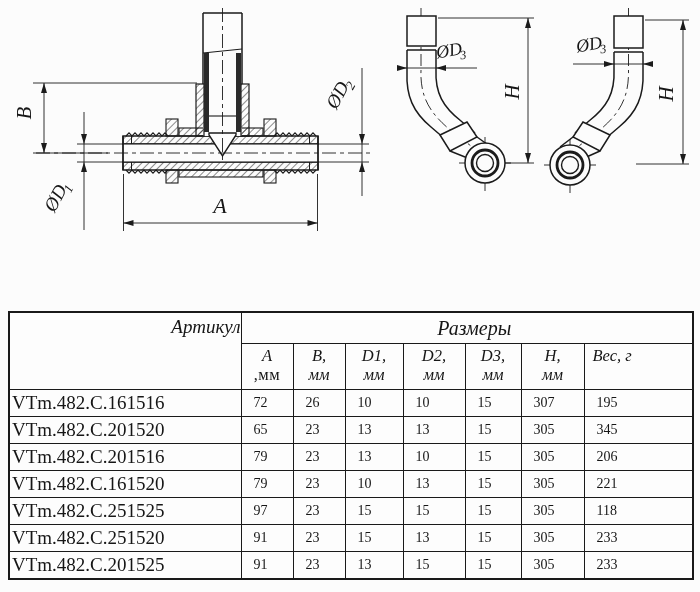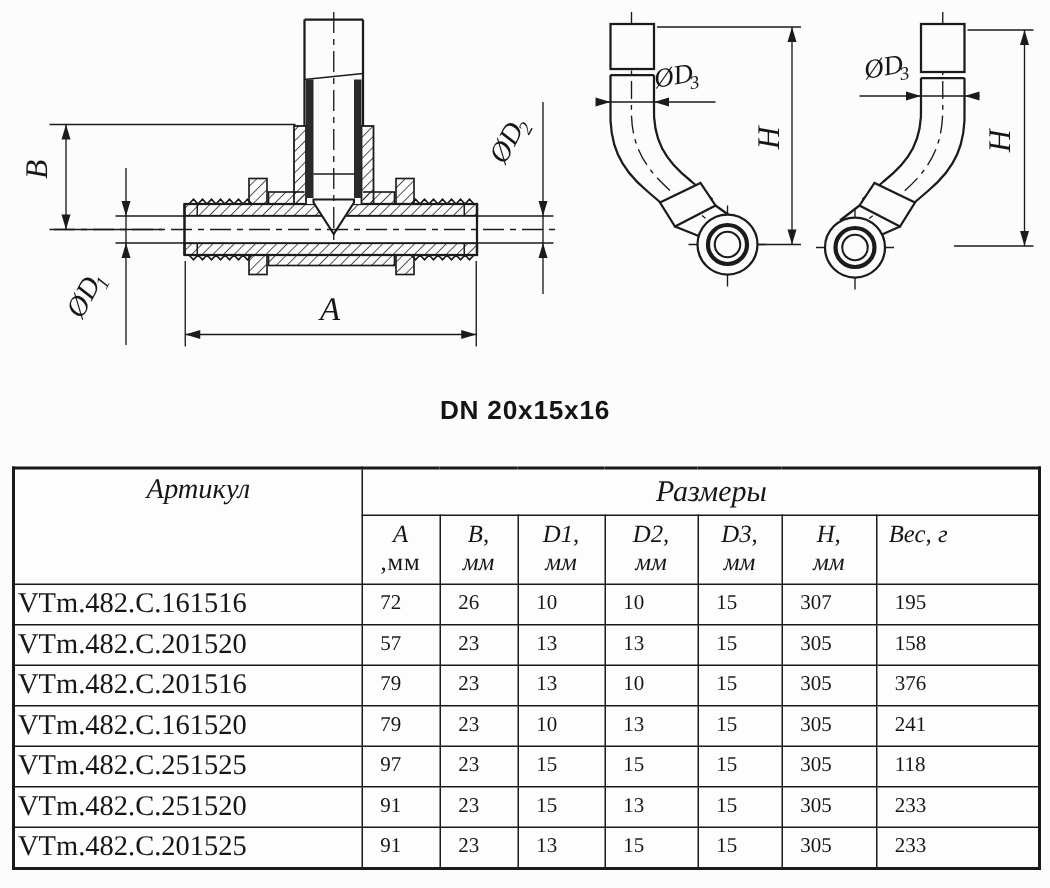--- a/index.html
+++ b/index.html
@@ -8,21 +8,21 @@
   svg text{fill:#161616;}
   .dim-label{font-family:"Liberation Serif", serif;font-style:italic;}
   #dn-label{position:absolute;left:0;top:263px;width:700px;text-align:center;
             font-family:"Liberation Sans", sans-serif;font-weight:bold;
             font-size:17.5px;letter-spacing:.5px;color:#141414;}
   table{position:absolute;left:8px;top:311px;width:684px;border-collapse:collapse;
         table-layout:fixed;background:#fdfdfd;}
   table,th,td{border:1.7px solid #1a1a1a;}
   table{border:2.6px solid #1a1a1a;}
   th{font-weight:normal;}
-  .h-article{font-style:italic;font-size:19px;text-align:center;vertical-align:top;
+  .h-article{font-style:italic;font-size:19px;text-align:right;vertical-align:top;
              padding:3px 0 0 14px;height:70px;}
   .h-sizes{font-style:italic;font-size:20px;text-align:center;height:28px;padding-left:16px;}
   .h-col{font-style:italic;font-size:16.5px;text-align:center;vertical-align:top;
          padding-top:2px;height:42px;line-height:19px;}
   .h-col .l2{font-style:italic;}
   .h-col.first .l2{font-style:normal;letter-spacing:.5px;font-family:Liberation Serif, serif;}
   .h-col.weight{text-align:left;padding-left:8px;margin-top:37px;}
   td{font-size:14px;height:26px;padding:0 0 0 12px;text-align:left;vertical-align:middle;}
   td.article{font-size:19px;padding-left:2px;}
 </style>
@@ -190,21 +190,20 @@
         <polygon points="683,164 680,154 686,154" fill="#1b1b1b" stroke="none"></polygon>
       </g>
       <g transform="translate(592,50) rotate(-10)">
         <text class="dim-label" x="-15" y="0" font-size="18" stroke="none">ØD</text>
         <text class="dim-label" x="8" y="5" font-size="12.5" stroke="none">3</text>
       </g>
       <text class="dim-label" transform="translate(673,94) rotate(-90)" text-anchor="middle" font-size="21" stroke="none">H</text>
     </g>
   </svg>
 
-  <div id="dn-label">DN 20x15x16</div>
 
   
   <table>
     <colgroup>
       <col style="width:232px">
         <col style="width:52px">
         <col style="width:52px">
         <col style="width:58px">
       <col style="width:62px">
         <col style="width:56px">
@@ -251,47 +250,47 @@
       <td>72</td>
       <td>26</td>
       <td>10</td>
       <td>10</td>
       <td>15</td>
       <td>307</td>
       <td>195</td>
     </tr>
     <tr>
       <td class="article">VTm.482.C.201520</td>
-      <td>57</td>
-      <td>23</td>
-      <td>13</td>
-      <td>13</td>
-      <td>15</td>
-      <td>305</td>
-      <td>158</td>
+      <td>65</td>
+      <td>23</td>
+      <td>13</td>
+      <td>13</td>
+      <td>15</td>
+      <td>305</td>
+      <td>345</td>
     </tr>
     <tr>
       <td class="article">VTm.482.C.201516</td>
       <td>79</td>
       <td>23</td>
       <td>13</td>
       <td>10</td>
       <td>15</td>
       <td>305</td>
-      <td>376</td>
+      <td>206</td>
     </tr>
     <tr>
       <td class="article">VTm.482.C.161520</td>
       <td>79</td>
       <td>23</td>
       <td>10</td>
       <td>13</td>
       <td>15</td>
       <td>305</td>
-      <td>241</td>
+      <td>221</td>
     </tr>
     <tr>
       <td class="article">VTm.482.C.251525</td>
       <td>97</td>
       <td>23</td>
       <td>15</td>
       <td>15</td>
       <td>15</td>
       <td>305</td>
       <td>118</td>

